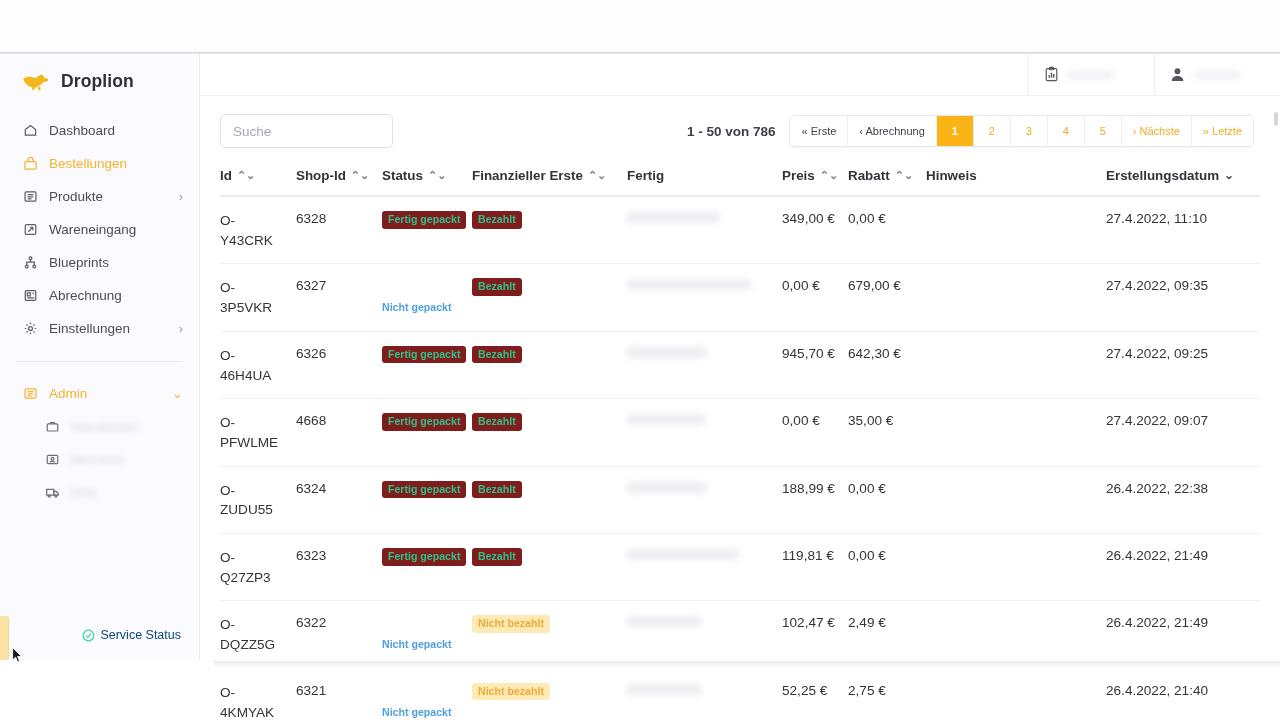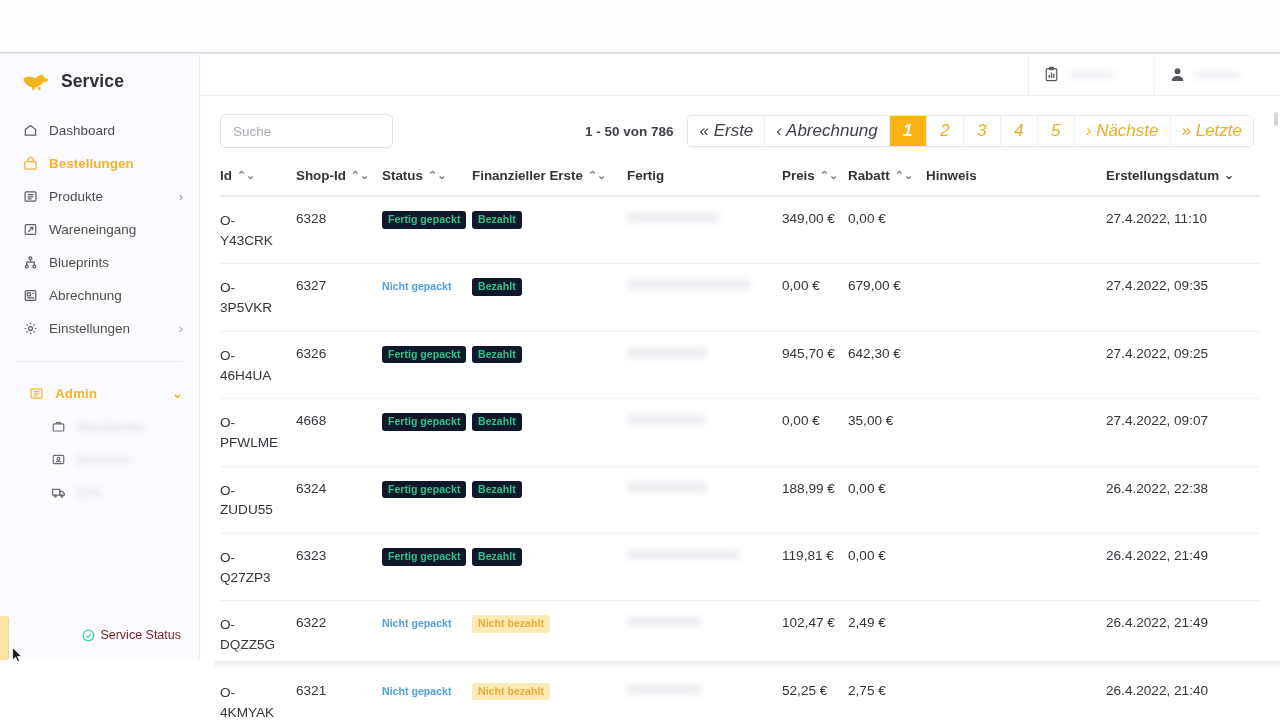--- a/index.html
+++ b/index.html
@@ -29,37 +29,37 @@
   .nav { padding-top:4px; }
   .nav-item {
     display:flex; align-items:center; gap:11px;
     height:33px; padding:0 16px 0 22px;
     font-size:13.5px; color:#4b4d55; cursor:pointer;
   }
   .nav-item .ico { width:16px; height:16px; flex:0 0 16px; display:flex; align-items:center; justify-content:center; }
   .nav-item .ico svg { width:15px; height:15px; display:block; }
   .nav-item .lbl { flex:1 1 auto; white-space:nowrap; }
   .nav-item .chev { font-size:13px; color:#9b9da6; line-height:1; }
-  .nav-item.active { color:#f5b32c; font-weight:700; }
+  .nav-item.active { color:#f5b32c; font-weight:400; }
   .nav-item.active .ico svg { stroke:#f5b32c; color:#f5b32c; }
 
   .nav-divider { margin:16px 16px 0 16px; border-top:1px solid #e9e9f1; }
 
-  .admin-group { margin-top:15px;padding-left:6px; }
+  .admin-group { margin-top:15px; }
   .sub-item { display:flex; align-items:center; gap:11px; height:33px; padding:0 16px 0 44px; cursor:pointer; }
   .sub-item .ico { width:16px; height:16px; flex:0 0 16px; display:flex; align-items:center; justify-content:center; }
   .sub-item .ico svg { width:15px; height:15px; display:block; }
   .redact {
     color:#c9cace; font-size:13.5px; filter: blur(3.2px); opacity:.75;
     white-space:nowrap; user-select:none;
   }
 
   .sidebar-foot { margin-top:auto; display:flex; justify-content:flex-end;
                   align-items:center; gap:5px; padding:0 18px 18px 0; }
-  .svc-txt { font-size:12.5px; color:#7f1d1d; }
+  .svc-txt { font-size:12.5px; color:#0c4a6e; }
   .svc-ico { width:13px; height:13px; display:block; }
 
   
   .toast-sliver { position:absolute; left:0; top:616px; width:9px; height:44px;
                   background:#fbe3a4; border-right:1px solid #f3d894; border-radius:0 3px 3px 0; }
 
   
   .main { position:absolute; left:200px; top:54px; width:1080px; height:612px; background:#ffffff; }
 
   .topbar { position:relative; height:42px; border-bottom:1px solid #eff0f4; display:flex;
@@ -77,22 +77,22 @@
     width:173px; height:34px; border:1px solid #dfe1e8; border-radius:5px;
     padding:0 12px; font-size:13.5px; color:#41434b; background:#fff;
     font-family:"Liberation Sans", sans-serif; outline:none;
   }
   .search::placeholder { color:#a7a9b2; }
   .pager-wrap { margin-left:auto; display:flex; align-items:center; gap:14px; }
   .pager-count { font-size:13.5px; color:#3f4149; font-weight:600; white-space:nowrap; }
   .pager { display:flex; border:1px solid #e6e7ec; border-radius:5px; overflow:hidden;
            background:#fff; box-shadow:0 1px 1px rgba(20,20,40,.03); }
   .pg { display:flex; align-items:center; justify-content:center; height:30px; padding:0 11px;
-        font-size:17px; border-right:1px solid #ededf2; color:#f0ad21; cursor:pointer;
-        white-space:nowrap; background:#fff;font-style:italic; }
+        font-size:11px; border-right:1px solid #ededf2; color:#f0ad21; cursor:pointer;
+        white-space:nowrap; background:#fff; }
   .pg:last-child { border-right:none; }
   .pg.muted { color:#3f4149; }
   .pg.num { min-width:37px; padding:0 8px; }
   .pg.current { background:#fbb316; color:#ffffff; font-weight:600; }
 
   
   .table-scroll { position:relative; padding:0 0 0 0; }
   table.grid { width:1040px; margin-left:20px; border-collapse:collapse; table-layout:fixed; }
   table.grid thead th {
     text-align:left; font-size:13.4px; font-weight:700; color:#32343b;
@@ -103,23 +103,23 @@
 
   table.grid tbody td {
     font-size:13.6px; color:#33353c; padding:14px 0 13px 0;
     border-bottom:1px solid #f0f0f4; vertical-align:top;
   }
   table.grid tbody tr:last-child td { border-bottom:none; }
   .idcell { line-height:1.45; }
 
   .badge { display:inline-block; font-size:10.6px; font-weight:700; border-radius:3px;
            padding:3px 6px; line-height:1.1; white-space:nowrap; }
-  .badge.green { background:#0f172a; color:#2fc08b; }
+  .badge.green { background:#7f1d1d; color:#2fc08b; }
   .badge.amber { background:#fdeab4; color:#efa93a; }
-  .badge.plain { background:transparent; color:#4e9fe0; padding-left:0; }
+  .badge.plain { background:transparent; color:#4e9fe0; padding-left:0;margin-top:21px; }
 
   .cust-redact { display:inline-block; height:11px; border-radius:2px; background:#e3e3ea;
                  filter:blur(3.4px); opacity:.62; }
 
   .num-cell { white-space:nowrap; }
   .date-cell { white-space:nowrap; }
 
   
   .card-fade { position:absolute; left:200px; top:648px; width:1100px; height:22px;
                background:linear-gradient(to bottom, rgba(255,255,255,0) 0%, #ffffff 55%); }
@@ -144,21 +144,21 @@
   <aside class="sidebar">
 
     <div class="brand">
       <svg class="brand-logo" viewBox="0 0 34 24">
         <path d="M2 9 C7 6.5 12 7 15 9 L20 5.5 C21.5 4.5 23.5 5 24.5 6.5 L26 9 C27.5 8.5 29 9 29.5 10
                  C30 11 29.5 12 28.5 12.2 L24 13.5 C22 16.5 19 18.5 15.5 19 L13 22.5
                  C12.6 23 11.8 22.9 11.7 22.2 L11.5 19.2 C8 18.6 4.8 16.5 3 13.5
                  C2.3 12.3 1.6 10.7 2 9 Z" fill="#f2b61f"></path>
         <path d="M17 19 L19.5 22.6 C19.9 23.1 20.7 23 20.8 22.3 L21.1 18.8" fill="#f2b61f"></path>
       </svg>
-      <span class="brand-name">Service</span>
+      <span class="brand-name">Droplion</span>
     </div>
 
     <nav class="nav">
 
       <div class="nav-item">
         <span class="ico">
           <svg viewBox="0 0 16 16" fill="none" stroke="#5c5e66" stroke-width="1.3">
               <path d="M2.5 7 L8 2.6 L13.5 7 V13 H2.5 Z"></path>
             </svg>
         </span>

